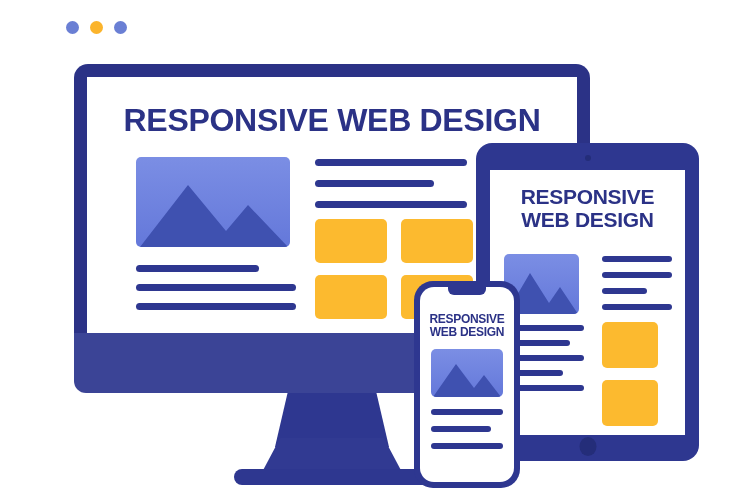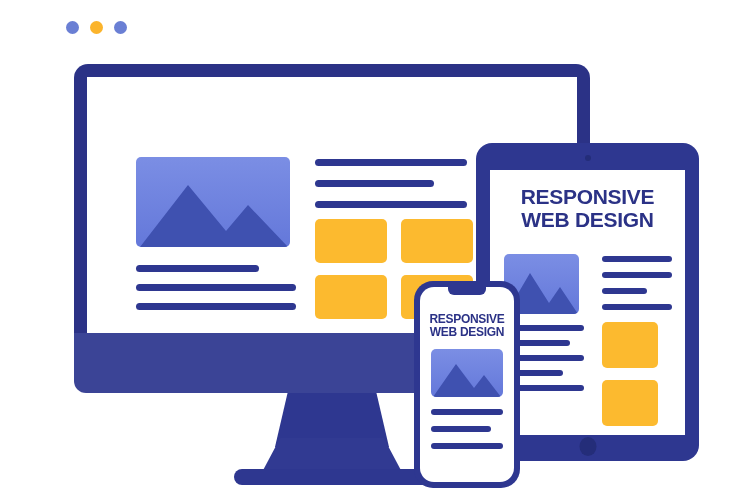--- a/index.html
+++ b/index.html
@@ -244,20 +244,21 @@
     <span class="dot blue"></span>
     <span class="dot yellow"></span>
     <span class="dot blue"></span>
   </div>
 
   <div class="monitor-wrap stack-monitor">
 
     <div class="monitor-body">
       <div class="monitor-screen">
 
+        <div class="headline mon-head">RESPONSIVE WEB DESIGN</div>
 
         <div class="imgph mon-img">
           <svg viewBox="0 0 154 90" preserveAspectRatio="none" aria-hidden="true">
             <polygon points="4,90 52,28 90,74 112,48 152,90" fill="#3f51b0"></polygon>
           </svg>
         </div>
 
         <div class="mon-left-lines">
           <div class="txtline"></div>
           <div class="txtline"></div>

